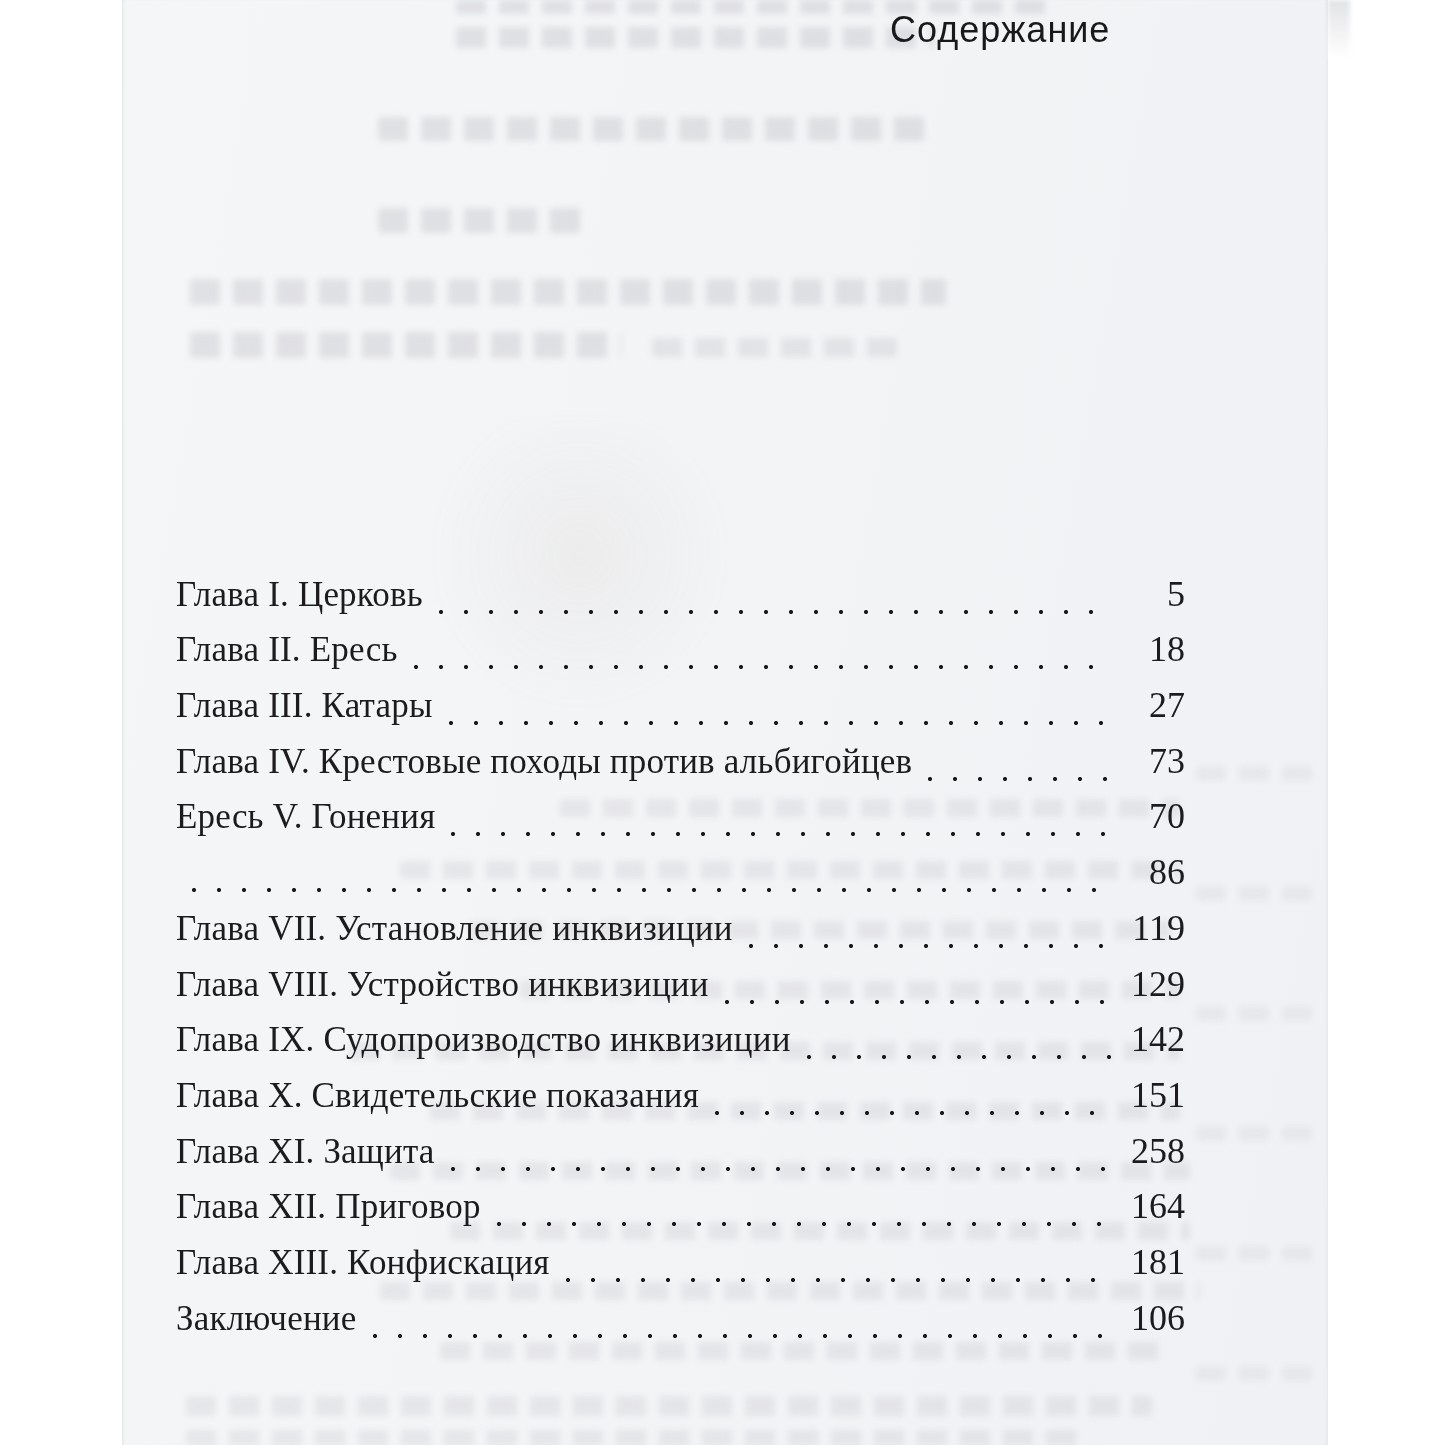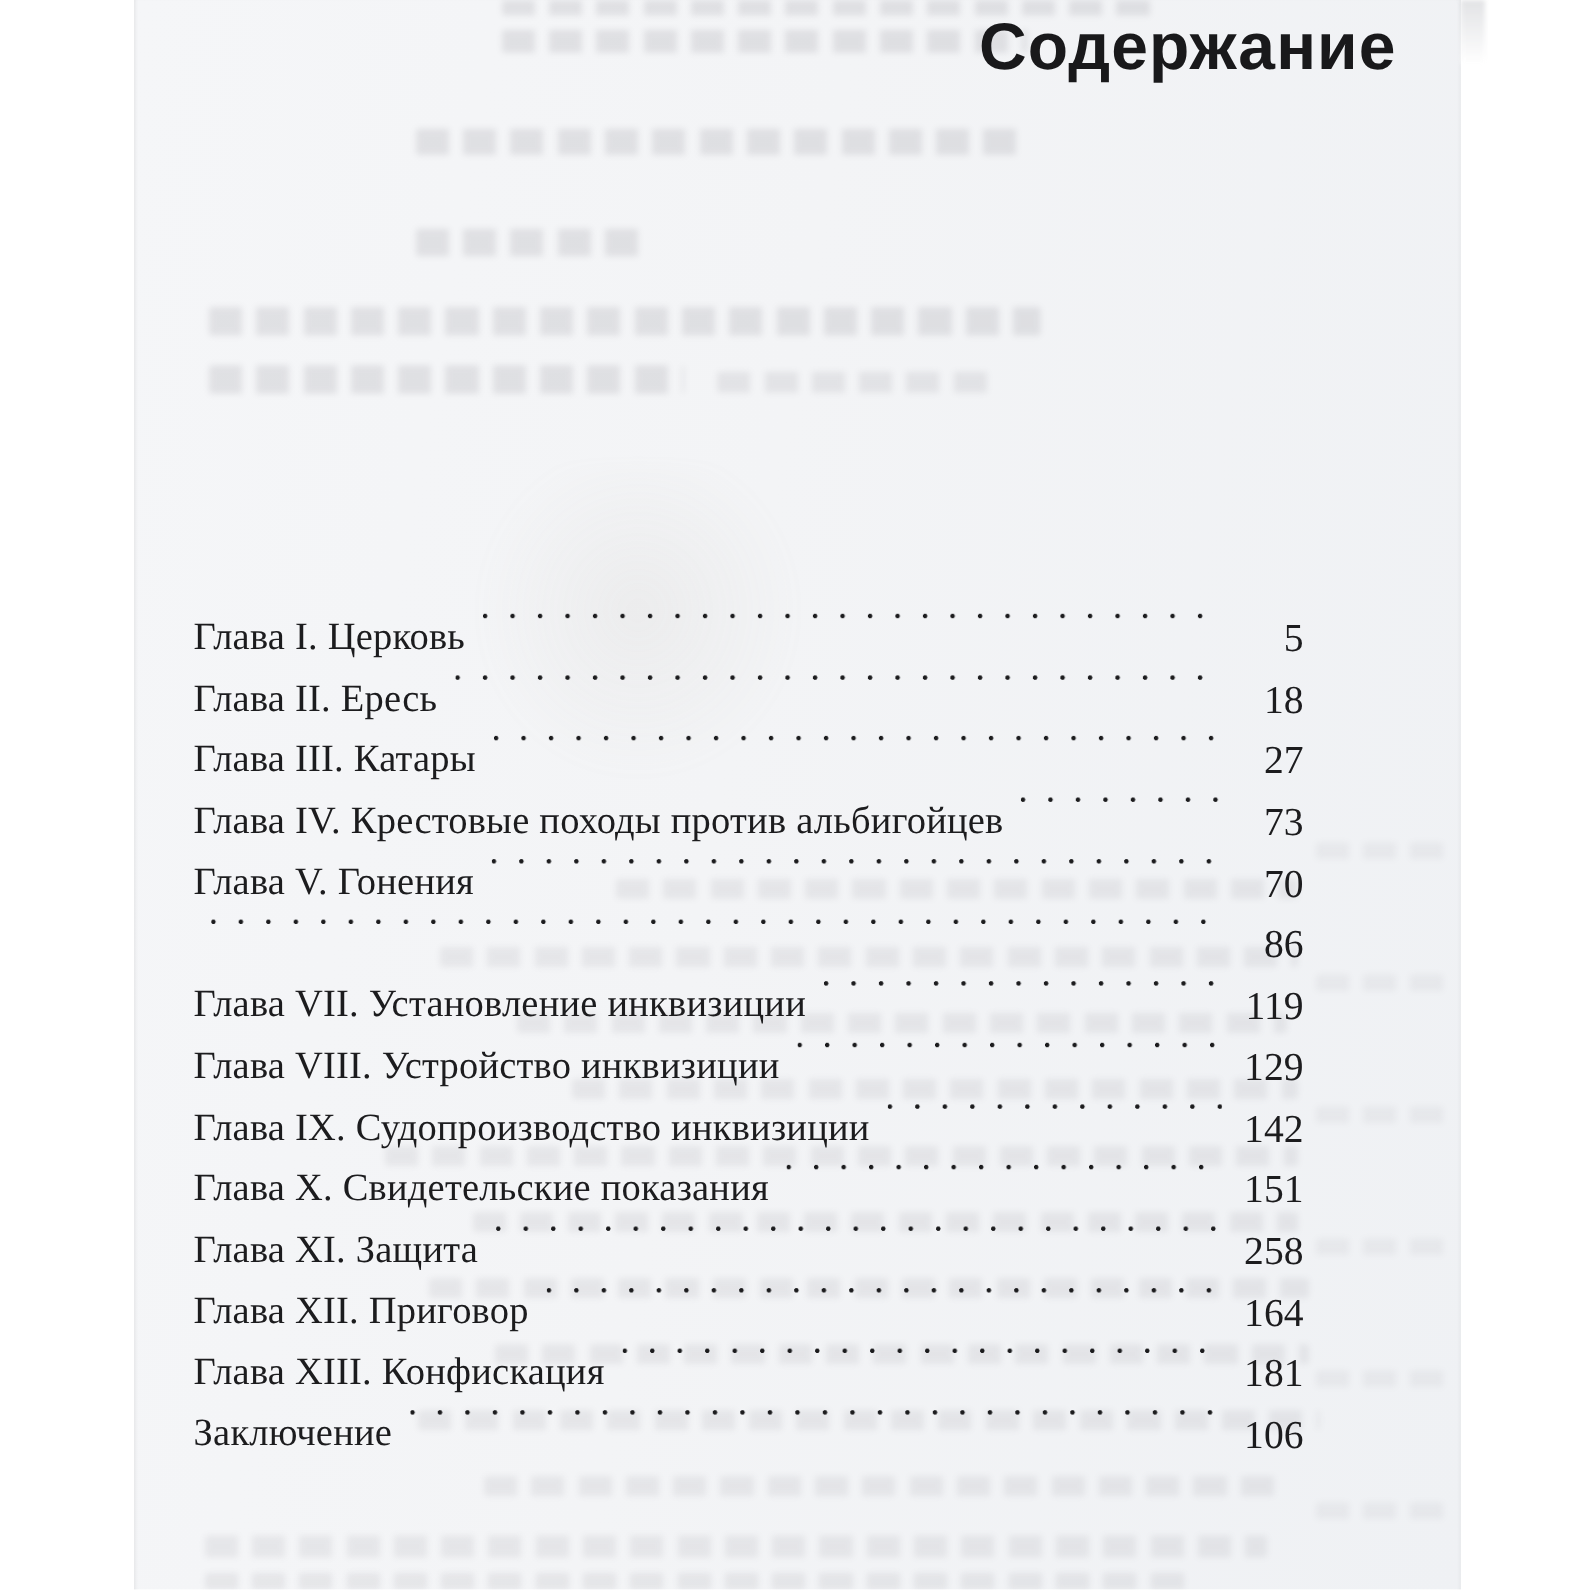--- a/index.html
+++ b/index.html
@@ -16,29 +16,29 @@
     box-shadow: inset 3px 0 4px -3px rgba(0,0,0,.12), inset -3px 0 4px -3px rgba(0,0,0,.08);
   }
   .next-page-sliver{
     position:absolute;left:1328px;top:0;width:22px;height:58px;
     background:linear-gradient(180deg,#d9dadd,#ffffff);
     filter:blur(2px);opacity:.75;
   }
   .page-title{
     position:absolute;left:890px;top:10px;
     font-family:"Liberation Sans", sans-serif;
-    font-size:60px;line-height:1.1;font-weight:700;
+    font-size:36px;line-height:1.1;font-weight:400;
     letter-spacing:1px;color:#19191b;
     margin:0;white-space:nowrap;
   }
   .toc{
     position:absolute;left:176px;top:559px;width:1009px;
   }
   .toc-row{
-    display:flex;align-items:flex-start;
+    display:flex;align-items:flex-end;
     height:55.7px;
     font-size:35px;
     color:var(--ink,#1c1c1e);
   }
   .toc-label{white-space:nowrap;letter-spacing:.2px;}
   .toc-leader{
     flex:1 1 auto;height:4px;min-width:28px;
     margin:0 10px 0 16px;
     background-image:radial-gradient(circle at 2px 2px, var(--ink,#1c1c1e) 1.8px, rgba(0,0,0,0) 2.3px);
     background-size:25px 4px;background-repeat:repeat-x;background-position:0 100%;
@@ -123,21 +123,21 @@
     <span class="toc-page">27</span>
   </div>
 
   <div class="toc-row">
     <span class="toc-label">Глава IV. Крестовые походы против альбигойцев</span>
     <span class="toc-leader"></span>
     <span class="toc-page">73</span>
   </div>
 
   <div class="toc-row">
-    <span class="toc-label">Глава V. Гонения</span>
+    <span class="toc-label">Ересь V. Гонения</span>
     <span class="toc-leader"></span>
     <span class="toc-page">70</span>
   </div>
 
   <div class="toc-row">
     <span class="toc-leader"></span>
     <span class="toc-page">86</span>
   </div>
 
   <div class="toc-row">

